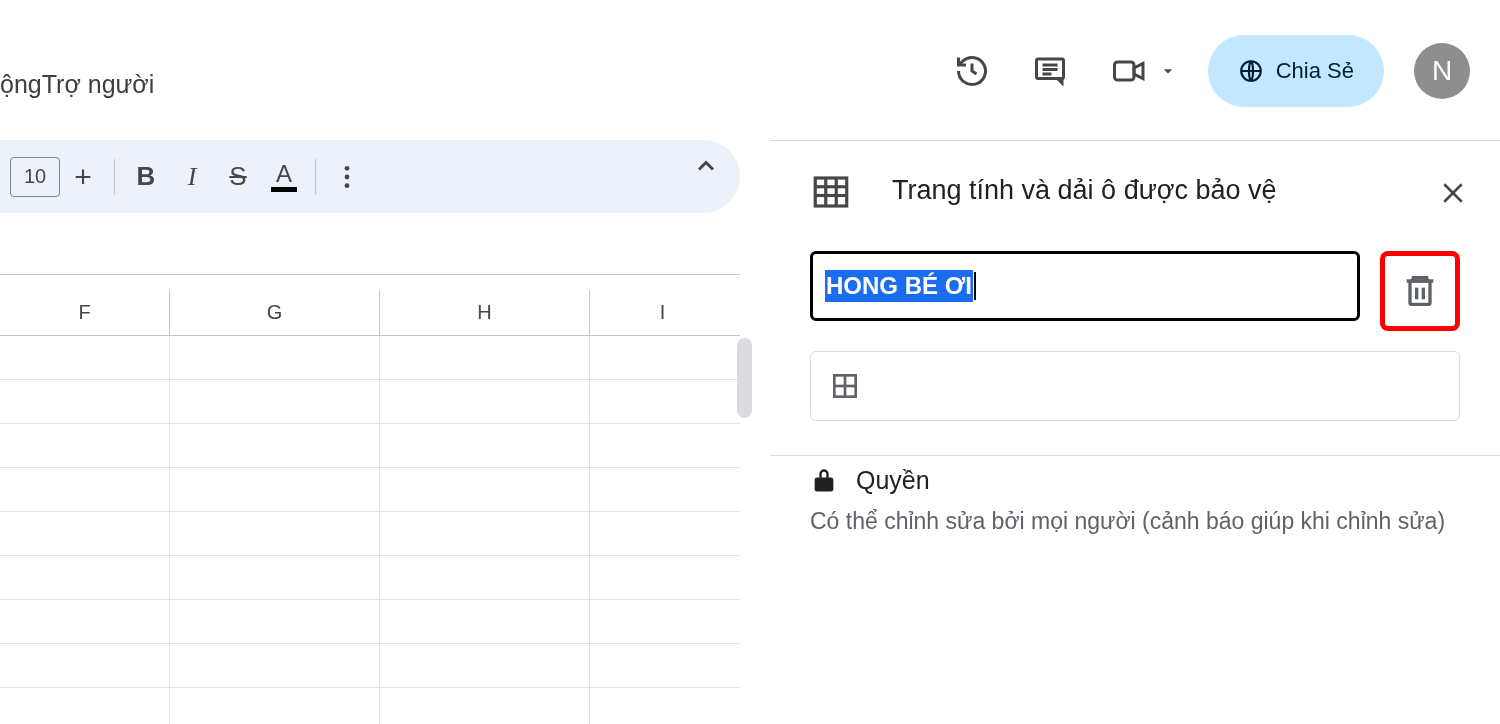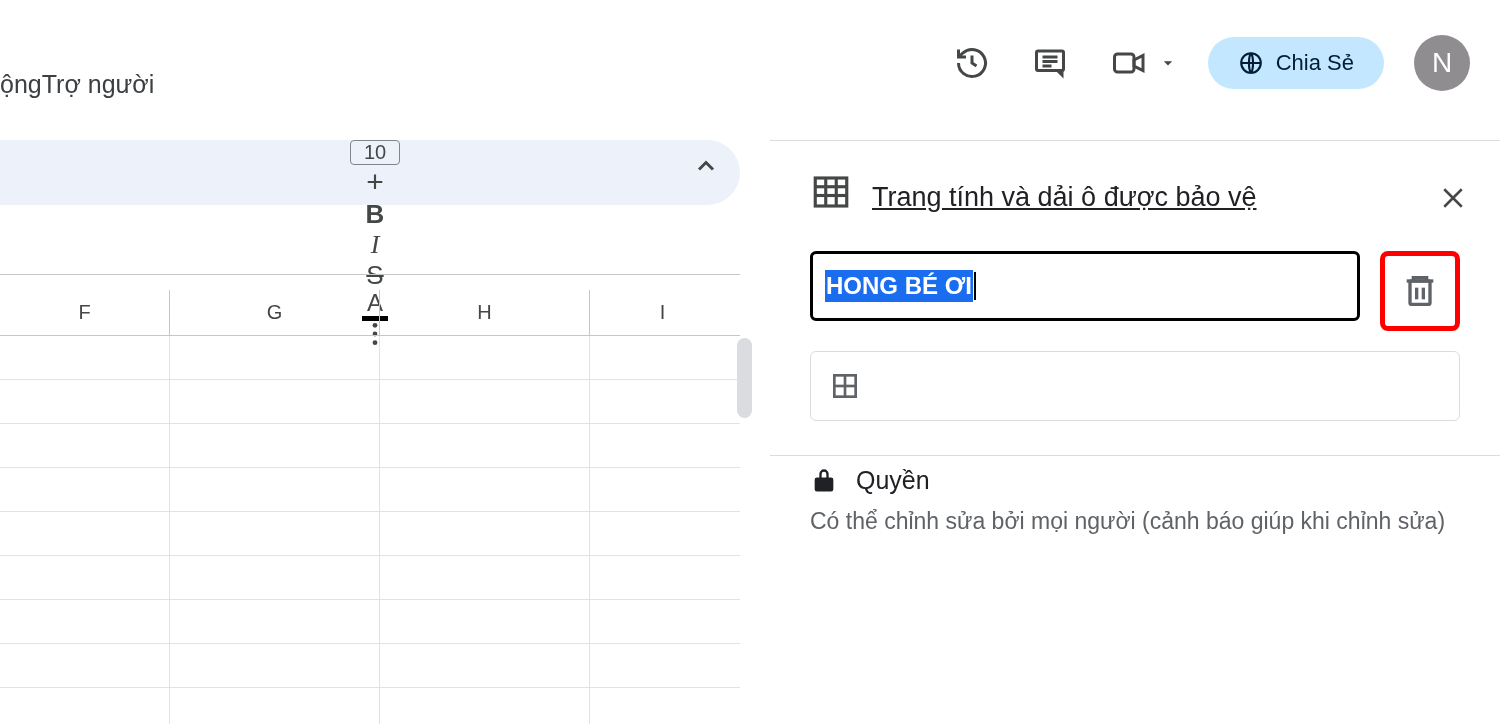--- a/index.html
+++ b/index.html
@@ -7,25 +7,25 @@
   body { position: relative; }
 
   
   .topbar { position: absolute; top: 20px; left: 0; right: 0; height: 70px; }
   .menu-left { position: absolute; left: 0; top: 50px; display: flex; font-size: 25px; color: #3c4043; }
   .menu-item { cursor: pointer; }
   .top-right { position: absolute; right: 30px; top: 15px; display: flex; align-items: center; gap: 30px; }
   .icon-btn { width: 48px; height: 48px; display:flex; align-items:center; justify-content:center; cursor:pointer; color:#444746; }
   .icon-btn svg { width: 36px; height: 36px; }
   .dropdown-arrow { width: 20px; height: 20px; color:#444746; }
-  .share-btn { background:#c2e7ff; border-radius: 40px; height: 52px; padding: 0 30px; display:flex; align-items:center; gap:12px; cursor:pointer; font-size:22px; font-weight:500; color:#001d35; }
+  .share-btn { background:#c2e7ff; border-radius: 40px; height: 72px; padding: 0 30px; display:flex; align-items:center; gap:12px; cursor:pointer; font-size:22px; font-weight:500; color:#001d35; }
   .avatar { width:56px; height:56px; border-radius:50%; background:#8f8d8f; color:#fff; display:flex; align-items:center; justify-content:center; font-size:28px; cursor:pointer; }
 
   
-  .toolbar { position:absolute; top:140px; left:0; width:740px; height:65px; background:#edf2fa; border-radius:0 40px 40px 0; display:flex; align-items:center; padding-left:10px;flex-direction:column; }
+  .toolbar { position:absolute; top:140px; left:0; width:740px; height:73px; background:#edf2fa; border-radius:0 40px 40px 0; display:flex; align-items:center; padding-left:10px; }
   .font-size-box { width:50px; height:40px; border:1px solid #80868b; border-radius:4px; display:flex; align-items:center; justify-content:center; font-size:20px; color:#444746; }
   .tb-btn { width:46px; height:46px; display:flex; align-items:center; justify-content:center; color:#444746; font-size:26px; cursor:pointer; }
   .tb-sep { width:1px; height:36px; background:#c4c7c5; margin:0 8px; }
   .collapse-arrow { position:absolute; right:20px; top:12px; cursor:pointer; color:#444746; }
 
   
   .grid { position:absolute; top:290px; left:0; width:740px; }
   .grid-header { display:flex; height:46px; border-bottom:1px solid #c4c7c5; position:relative; }
   .grid-header::before { content:""; position:absolute; top:-16px; left:0; right:0; height:1px; background:#c4c7c5; }
   .grid-header div { flex:0 0 auto; display:flex; align-items:center; justify-content:center; font-size:20px; color:#444746; border-right:1px solid #c4c7c5; }
@@ -36,21 +36,21 @@
   .col-i { width:145px; border-right:none !important; }
   .grid-row { display:flex; height:44px; border-bottom:1px solid #e1e3e1; }
   .grid-row div { border-right:1px solid #e1e3e1; }
 
   
   .vscroll-track { position:absolute; left:737px; top:338px; width:15px; height:380px; }
   .vscroll-thumb { width:15px; height:80px; background:#dadce0; border-radius:8px; }
 
   
   .sidepanel { position:absolute; top:140px; left:770px; right:0; bottom:0; border-top:1px solid #dadce0; background:#fff; }
-  .sp-header { display:flex; align-items:flex-end; gap:20px; padding:24px 30px 24px 40px;text-decoration:underline; }
+  .sp-header { display:flex; align-items:center; gap:40px; padding:24px 30px 24px 40px; }
   .sp-header-icon { flex:0 0 42px; margin-top:6px; color:#444746; }
   .sp-title { font-size:27px; color:#202124; flex:1; line-height:1.4; }
   .sp-close { flex:0 0 32px; cursor:pointer; color:#444746; margin-top:8px; }
 
   .sp-body { padding:10px 40px 0 40px; }
   .desc-row { display:flex; gap:20px; align-items:stretch; }
   .desc-input { flex:1; height:70px; border:3px solid #000000; border-radius:6px; display:flex; align-items:center; padding:0 12px; font-size:24px; font-weight:700; }
   .desc-input .sel { background:#1a6def; color:#fff; padding:2px 1px; }
   .desc-input .cursor { display:inline-block; width:2px; height:28px; background:#000; vertical-align:middle; margin-left:1px; }
   .trash-box { width:80px; height:80px; border:5px solid #ff0000; border-radius:8px; display:flex; align-items:center; justify-content:center; color:#5f6368; cursor:pointer; }

